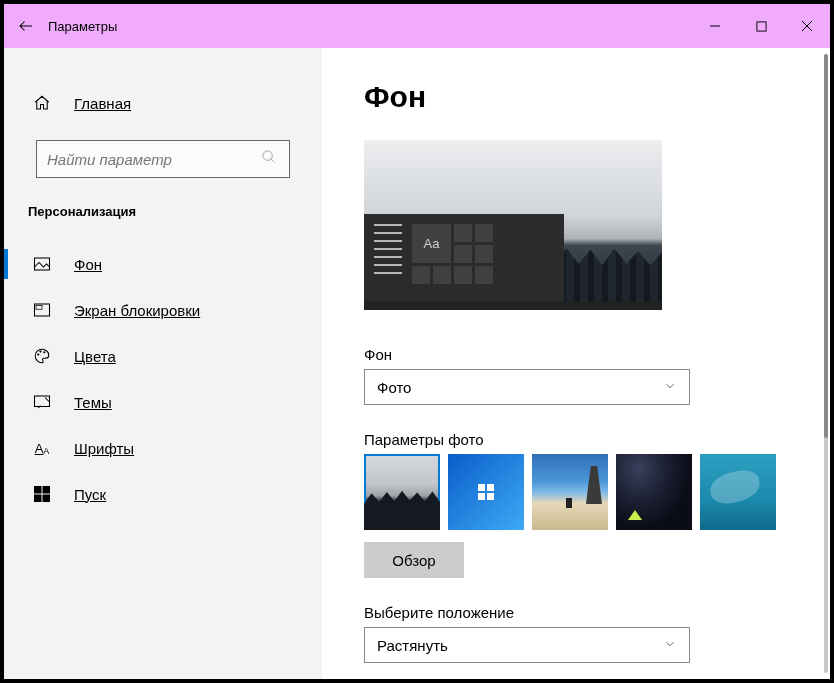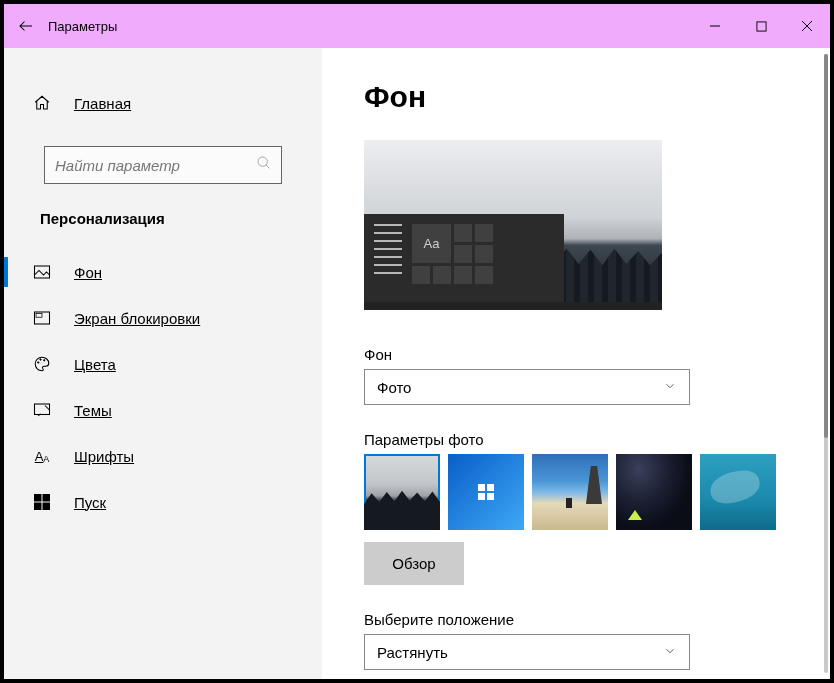--- a/index.html
+++ b/index.html
@@ -10,26 +10,26 @@
   .title { font-size: 13px; }
   .win-controls { position: absolute; right: 0; top: 0; height: 44px; display: flex; }
   .win-btn { width: 46px; display:flex;align-items:center;justify-content:center; cursor:pointer; }
   .win-btn svg { stroke:#000; fill:none; }
   .body { flex: 1; display: flex; min-height: 0; }
   .sidebar { width: 318px; background: #f3f3f3; padding-top: 4px; border-right: 0; display:flex; flex-direction:column; }
   .side-row { height: 42px; display:flex; align-items:center; padding-left: 28px; font-size:15px; cursor:pointer; position:relative;text-decoration:underline; }
   .side-row .icon { width:20px; display:flex; justify-content:center; margin-right:22px; }
   .side-row .icon svg { stroke:#000; fill:none; }
   .home-row { margin-top: 30px; margin-bottom: 6px; }
-  .search-wrap { padding: 0 40px; margin-top: 16px; margin-bottom: 14px; }
+  .search-wrap { padding: 0 32px; margin-top: 10px; margin-bottom: 14px; }
   .search { height: 38px; border:1px solid #666; width:100%; display:flex; align-items:center; padding:0 10px; background:#fbfbfb; }
   .search input { border:none; outline:none; background:transparent; flex:1; font-size:15px; color:#333; font-style: italic; }
   .search input::placeholder { color:#777; font-style: italic; }
   .search .sicon { width:18px; opacity:.6; }
-  .section-header { padding-left: 36px; font-weight:600; font-size:15px; margin: 12px 0 22px 0; }
+  .section-header { padding-left: 24px; font-weight:600; font-size:13px; margin: 12px 0 22px 0; }
   .nav-item { height: 46px; }
   .nav-item.selected::before { content:""; position:absolute; left:0; top:8px; bottom:8px; width:4px; background:#0078d4; }
   .content { flex:1; background:#fff; position:relative; overflow:hidden; }
   .content-inner { padding: 32px 42px 0 42px; height: 100%; overflow: hidden; }
   .page-title { font-size:30px; font-weight:600; margin-bottom: 26px; }
   .preview { width: 298px; height: 170px; position:relative; overflow:hidden; margin-bottom: 36px; }
   .preview-bg { position:absolute; inset:0; background: linear-gradient(#eceef0 0%, #d0d3d7 45%, #aeb2b7 58%, #3d474f 62%, #1a2027 100%); }
   .preview-trees { position:absolute; left:0; right:0; bottom:0; height:64px; background: repeating-linear-gradient(90deg, #141a20 0 6px, #1f262e 6px 14px); clip-path: polygon(0 30%, 4% 10%, 8% 32%, 12% 5%, 16% 28%, 20% 8%, 24% 30%, 28% 2%, 32% 28%, 36% 6%, 40% 24%, 44% 0%, 48% 26%, 52% 6%, 56% 30%, 60% 8%, 64% 26%, 68% 4%, 72% 28%, 76% 6%, 80% 30%, 84% 4%, 88% 28%, 92% 8%, 96% 30%, 100% 10%, 100% 100%, 0 100%); }
   .start-mock { position:absolute; left:0; bottom:0; width:200px; height:96px; background:#2b2b2b; display:flex; padding:10px; gap:10px; }
   .start-list { display:flex; flex-direction:column; gap:6px; }
@@ -56,21 +56,21 @@
       linear-gradient(#fff,#fff) 0 9px/7px 7px no-repeat,
       linear-gradient(#fff,#fff) 9px 9px/7px 7px no-repeat; transform:translate(-50%,-50%);}
   .t-beach { background: linear-gradient(#2f6fb8 0%, #4a95d6 35%, #7db9e8 50%, #e6d9b8 65%, #c9b98f 100%); position:relative;}
   .t-beach::before{content:"";position:absolute;right:6px;top:12px;width:16px;height:38px;background:#3a3a3a;clip-path:polygon(30% 0,70% 0,100% 100%,0 100%);}
   .t-beach::after{content:"";position:absolute;left:34px;top:44px;width:6px;height:10px;background:#222;}
   .t-night { background: radial-gradient(ellipse at 30% 20%, #3a3f5c 0%, #1a1e30 40%, #0a0c16 70%); position:relative;}
   .t-night::after{content:"";position:absolute;left:12px;bottom:10px;width:14px;height:10px;background:#c9f04a;clip-path:polygon(50% 0,100% 100%,0 100%);}
   .t-ocean { background: linear-gradient(#2d9fbf 0%, #1b8aad 60%, #0e6b8c 100%); position:relative;}
   .t-ocean::after{content:"";position:absolute;left:10px;top:18px;width:50px;height:30px;background:rgba(255,255,255,.25);border-radius:50% 40% 50% 40%; transform:rotate(-12deg);}
 
-  .browse-btn { margin-top:12px; width:100px; height:43px; background:#ccc; border:none; font-size:15px; cursor:pointer; }
+  .browse-btn { margin-top:12px; width:100px; height:36px; background:#ccc; border:none; font-size:15px; cursor:pointer; }
 
   .scrollbar { position:absolute; right:2px; top:6px; bottom:6px; width:4px; background:#c9c9c9; border-radius:2px; }
   .scrollbar .thumb { position:absolute; left:0; top:0; width:100%; height:62%; background:#888; border-radius:2px;}
 </style>
 </head>
 <body>
 
 <div class="frame">
 
   <div class="titlebar">

